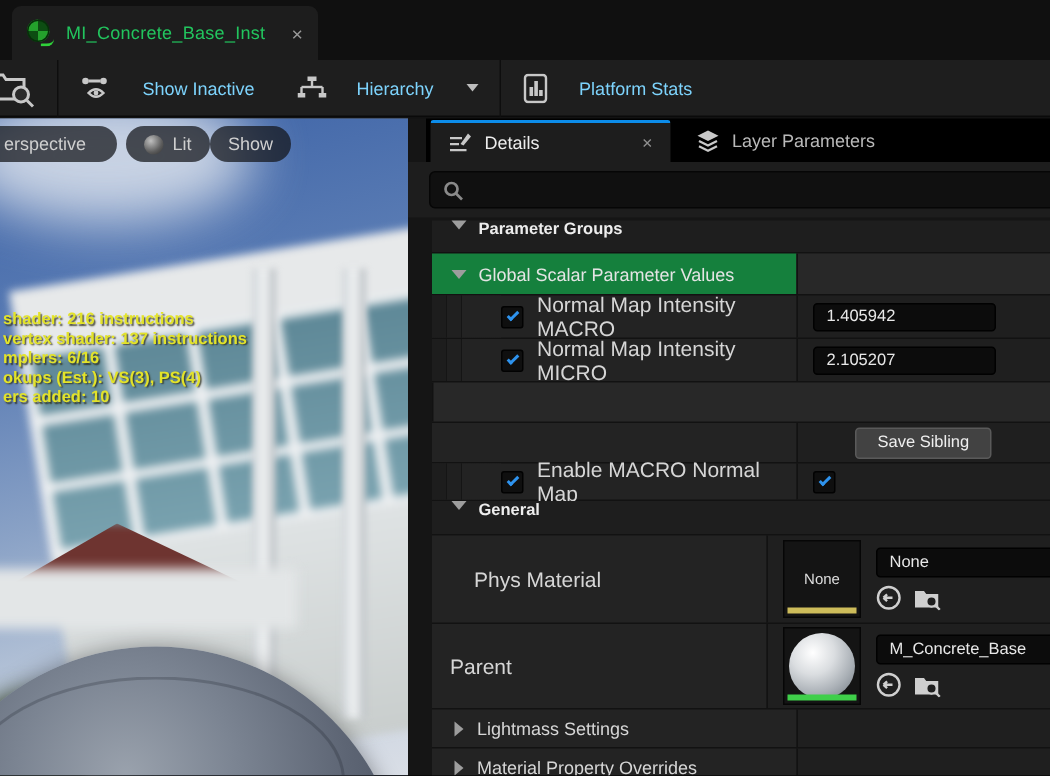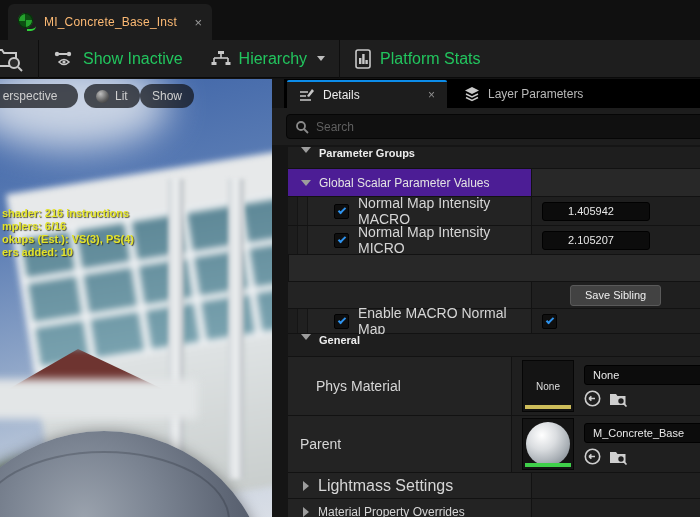--- a/index.html
+++ b/index.html
@@ -4,34 +4,34 @@
 <style>
   * { margin:0; padding:0; box-sizing:border-box; }
   html,body { width:700px; height:517px; overflow:hidden; background:#000; }
   body { font-family:"Liberation Sans", sans-serif; color:#d8d8d8; }
   #root { position:relative; width:700px; height:517px; background:#121212; overflow:hidden; }
 
   
   .tabbar { position:absolute; left:0; top:0; width:700px; height:40px; background:#101010; }
   .asset-tab { position:absolute; left:8px; top:4px; width:204px; height:36px; background:#1d1d1d;
     border-radius:6px 6px 0 0; display:flex; align-items:center; padding:0 10px; gap:8px; }
-  .asset-tab .title { font-size:12px; color:#fdba74; letter-spacing:.2px; }
+  .asset-tab .title { font-size:12px; color:#22c55e; letter-spacing:.2px; }
   .asset-tab .close { margin-left:auto; color:#9a9a9a; font-size:13px; cursor:pointer; }
   .mi-icon { width:18px; height:18px; position:relative; flex:0 0 18px; }
   .mi-icon .ball { position:absolute; left:0; top:0; width:15px; height:15px; border-radius:50%;
     background:
       conic-gradient(#0d4d12 0 25%, #24a12c 25% 50%, #0d4d12 50% 75%, #24a12c 75% 100%);
     box-shadow:0 0 0 1px #072e0a inset; }
   .mi-icon .swoosh { position:absolute; right:0; bottom:0; width:9px; height:5px;
     border-bottom:2px solid #2fd13a; border-radius:0 0 6px 0; }
 
   
   .toolbar { position:absolute; left:0; top:40px; width:700px; height:38px; background:#1e1e1e;
     border-bottom:1px solid #0a0a0a; display:flex; align-items:center; }
-  .tb-item { display:flex; align-items:center; gap:8px; padding:0 14px; height:100%; font-size:16px; color:#22c55e; }
+  .tb-item { display:flex; align-items:center; gap:20px; padding:0 14px; height:100%; font-size:12px; color:#7dd3fc; }
   .tb-sep { width:1px; height:38px; background:#0e0e0e; }
   .chev { width:0; height:0; border-left:4px solid transparent; border-right:4px solid transparent; border-top:5px solid #bdbdbd; margin-left:2px; }
   .tb-cuticon { width:38px; height:38px; position:relative; overflow:hidden; }
   svg.ico { display:block; }
 
   
   .viewport { position:absolute; left:0; top:79px; width:272px; height:438px; overflow:hidden; background:#6d86ad; }
   .scene { position:absolute; inset:0; }
   .sky { position:absolute; inset:0; background:linear-gradient(165deg,#3c62a6 0%,#5a7cb4 30%,#8aa2c6 55%,#c3cedd 80%,#d9dee6 100%); }
   .cloud { position:absolute; left:-30px; top:-20px; width:200px; height:90px; background:#e9edf2; border-radius:50%; filter:blur(18px); opacity:.8; }
@@ -73,36 +73,36 @@
   .searchbox { position:absolute; left:14px; top:6px; width:420px; height:25px; background:#101010;
     border:1px solid #060606; border-radius:4px; display:flex; align-items:center; gap:7px; padding:0 8px; }
   .searchbox input { background:transparent; border:none; outline:none; color:#cfcfcf; font-size:12px; width:300px; font-family:"Liberation Sans",sans-serif; }
   .searchbox input::placeholder { color:#5f5f5f; }
 
   .rows { position:absolute; left:16px; top:68px; width:428px; height:370px; }
   .row { position:relative; width:428px; display:flex; border-bottom:1px solid #121212; }
   .ncol { width:243px; display:flex; align-items:center; }
   .vcol { flex:1; border-left:1px solid #121212; display:flex; align-items:center; position:relative; }
   .cat { height:22px; background:#1e1e1e; font-weight:bold; font-size:11px; color:#ededed; }
-  .grp .ncol { background:#4c1d95; }
+  .grp .ncol { background:#15803d; }
   .grp .vcol { background:#282828; }
   .grp { height:28px; font-size:12px; color:#e4e4e4; }
   .prow { height:29px; }
   .prow .ncol { background:#232323; }
   .prow .vcol { background:#1f1f1f; }
   .bigrow .ncol { background:#232323; }
   .bigrow .vcol { background:#1f1f1f; }
   .label { font-size:14px; color:#d6d6d6; }
   .caret-d { width:0; height:0; border-left:5px solid transparent; border-right:5px solid transparent; border-top:6px solid #9d9d9d; margin:0 8px 0 13px; flex:0 0 auto; }
   .caret-r { width:0; height:0; border-top:5px solid transparent; border-bottom:5px solid transparent; border-left:6px solid #9d9d9d; margin:0 9px 0 15px; flex:0 0 auto; }
   .indent { width:46px; flex:0 0 46px; align-self:stretch; background:linear-gradient(90deg,#1d1d1d 0 9px,#151515 9px 10px,#202020 10px 19px,#151515 19px 20px, #232323 20px); }
   .cbx { width:15px; height:15px; background:#0f0f0f; border:1px solid #020202; border-radius:2px; position:relative; flex:0 0 15px; margin-right:9px; cursor:pointer; }
   .cbx .mark { position:absolute; left:3px; top:3px; width:8px; height:4px; border-left:2px solid #2e93ee; border-bottom:2px solid #2e93ee; transform:rotate(-45deg); }
-  .numfield { width:108px; height:19px; margin-left:10px; background:#0c0c0c; border:1px solid #010101; border-radius:3px;
-    color:#e8e8e8; font-size:11px; padding:0 0 0 25px; font-family:"Liberation Sans",sans-serif; }
+  .numfield { width:122px; height:19px; margin-left:10px; background:#0c0c0c; border:1px solid #010101; border-radius:3px;
+    color:#e8e8e8; font-size:11px; padding:0 0 0 8px; font-family:"Liberation Sans",sans-serif; }
   .btn { height:21px; background:#424242; border:1px solid #5a5a5a; border-radius:3px; color:#efefef; font-size:11px;
     display:flex; align-items:center; padding:0 14px; cursor:pointer; }
   .thumb { width:52px; height:52px; background:#141414; border:1px solid #060606; position:relative;
     display:flex; align-items:center; justify-content:center; margin-left:10px; flex:0 0 52px; }
   .thumb .bar { position:absolute; left:2px; right:2px; bottom:2px; height:4px; }
   .thumb .ntext { font-size:10px; color:#dedede; }
   .thumb .ball { width:44px; height:44px; border-radius:50%;
     background:radial-gradient(circle at 36% 30%, #ffffff, #dadde0 35%, #aab0b6 65%, #7d858d 90%); }
   .assetbox { margin-left:10px; display:flex; flex-direction:column; gap:5px; }
   .combo { width:132px; height:20px; background:#0c0c0c; border:1px solid #010101; border-radius:3px;
@@ -194,20 +194,21 @@
     </div>
     <div class="vp-pill" style="left:84px; top:5px;">
       <span class="lit-ball"></span>
       <span>Lit</span>
     </div>
     <div class="vp-pill" style="left:140px; top:5px;">
       <span>Show</span>
     </div>
     <div class="stats" style="color:#e3e329;">
       <div>shader: 216 instructions</div>
+      <div>vertex shader: 137 instructions</div>
       <div>mplers: 6/16</div>
       <div>okups (Est.): VS(3), PS(4)</div>
       <div>ers added: 10</div>
     </div>
   </div>
 
   <div class="details">
     <div class="paneltabs">
       <div class="ptab active">
         <svg class="ico" width="16" height="14" viewBox="0 0 16 14">
@@ -228,21 +229,20 @@
         <span>Layer Parameters</span>
       </div>
     </div>
 
     <div class="searchrow">
       <div class="searchbox">
         <svg class="ico" width="14" height="14" viewBox="0 0 14 14">
           <circle cx="6" cy="6" r="4" fill="none" stroke="#8a8a8a" stroke-width="1.8"></circle>
           <line x1="9" y1="9" x2="13" y2="13" stroke="#8a8a8a" stroke-width="1.8"></line>
         </svg>
-        <input type="text" placeholder="Search" style="">
       </div>
     </div>
 
     <div class="rows">
 
       <div class="row cat">
         <span class="caret-d"></span>
         <span>Parameter Groups</span>
       </div>
 
@@ -367,21 +367,21 @@
                 <line x1="14.5" y1="12.5" x2="17.5" y2="15.5" stroke="#cfcfcf" stroke-width="1.6"></line>
               </svg>
             </div>
           </div>
         </div>
       </div>
 
       <div class="row prow" style="height:26px;">
         <div class="ncol">
             <span class="caret-r"></span>
-          <span class="label" style="font-size:16px;text-align:center;">Lightmass Settings</span>
+          <span class="label" style="font-size:12px;text-align:center;">Lightmass Settings</span>
           </div>
         <div class="vcol"></div>
       </div>
 
       <div class="row prow" style="height:26px;">
         <div class="ncol">
             <span class="caret-r"></span>
           <span class="label" style="font-size:12px;">Material Property Overrides</span>
           </div>
         <div class="vcol"></div>

